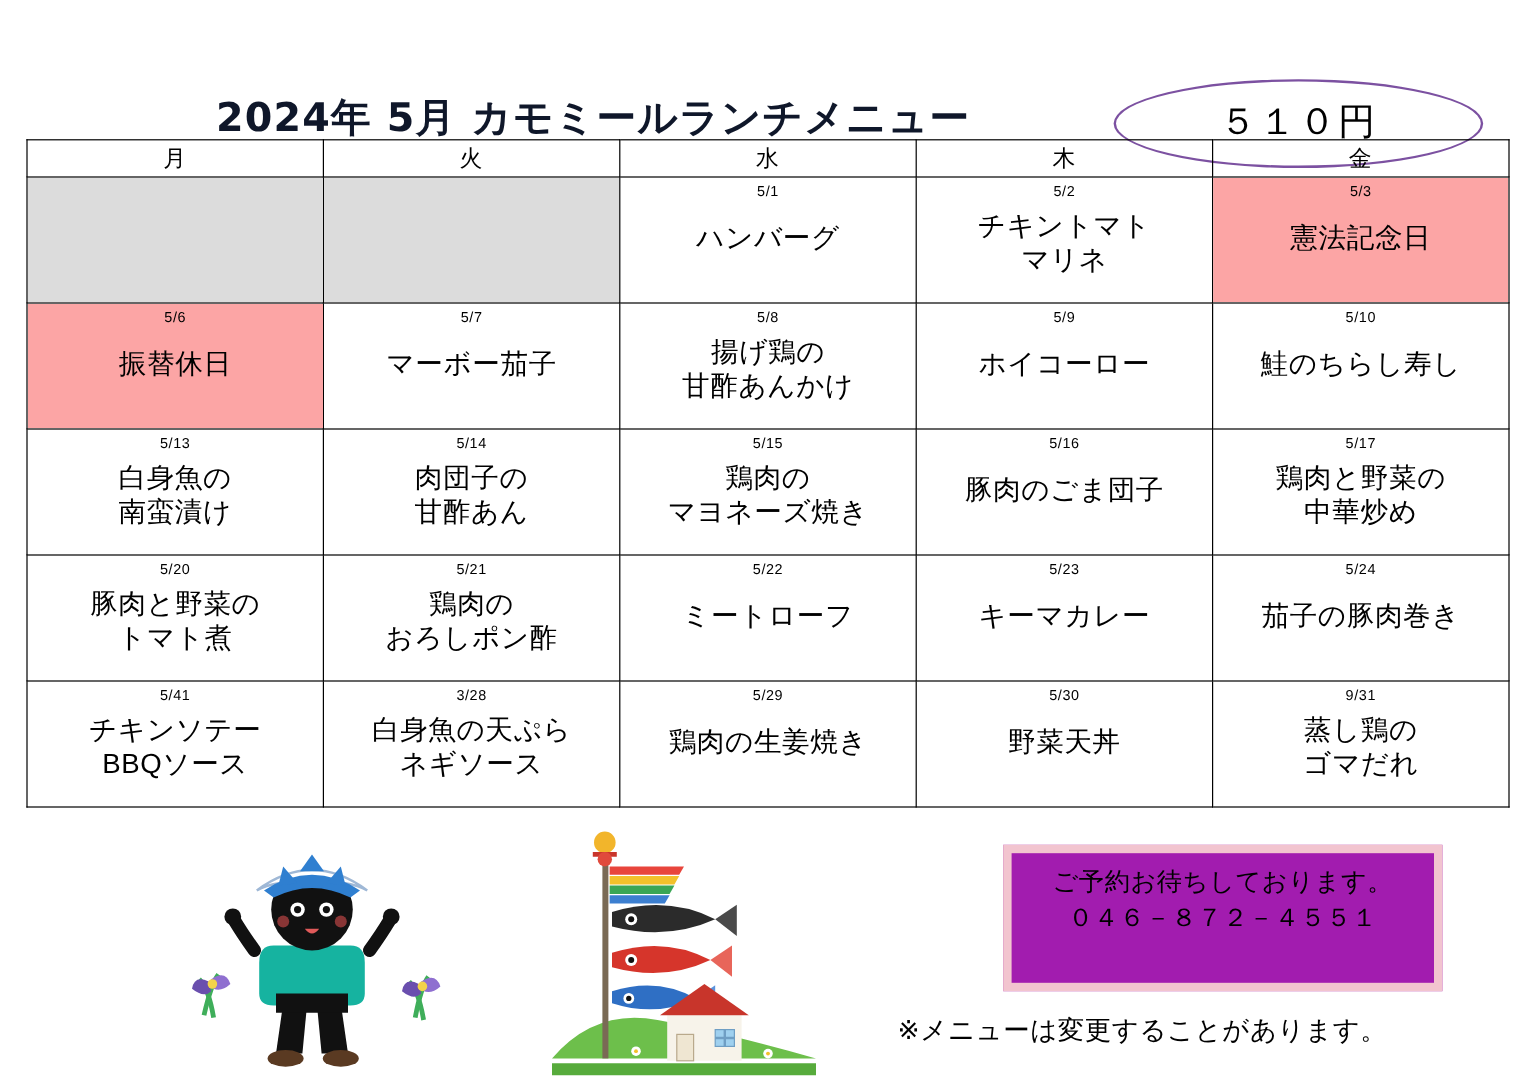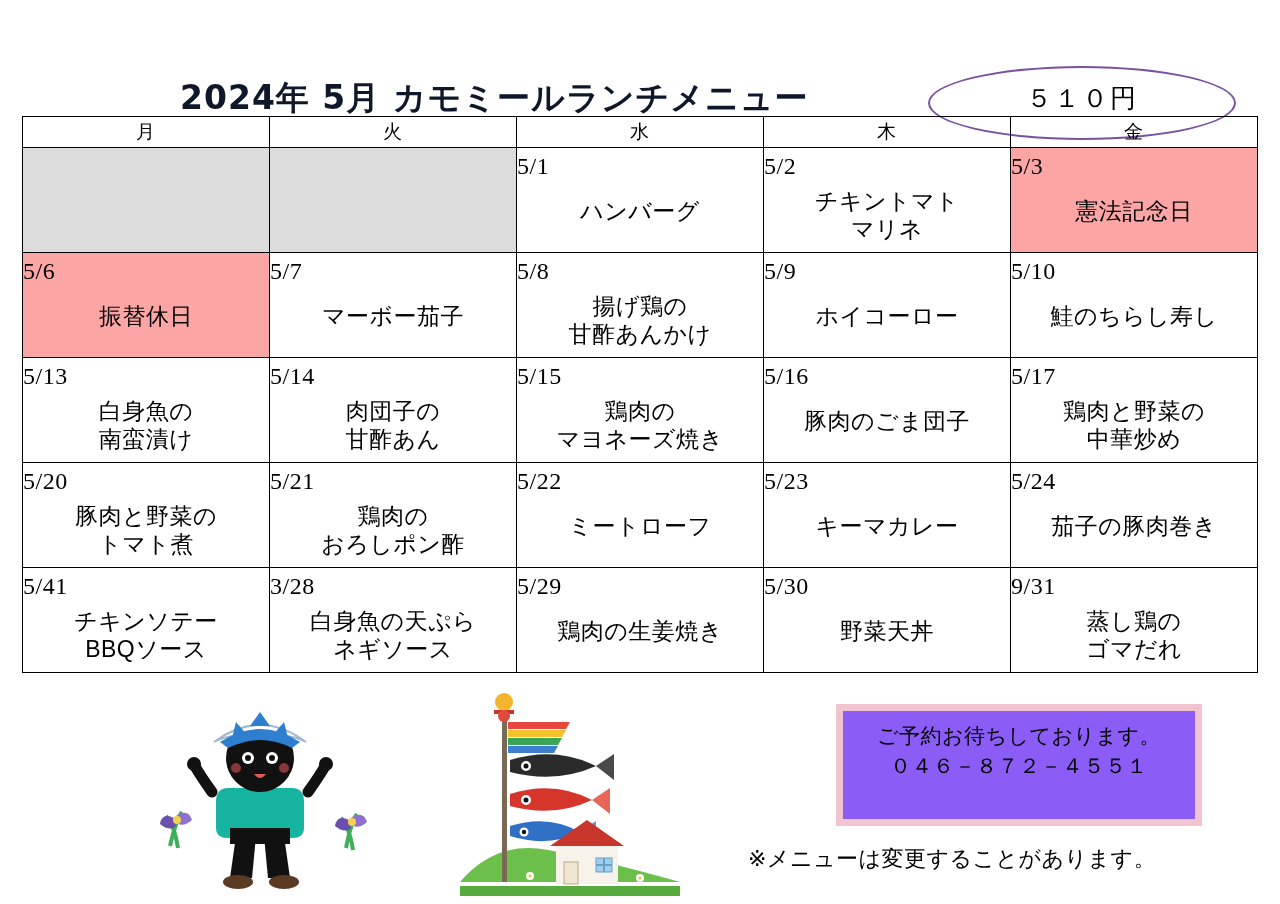--- a/index.html
+++ b/index.html
@@ -44,21 +44,21 @@
     border: 2px solid #7c51a1;
     border-radius: 50%;
     box-sizing: border-box;
   }
   .price-text {
     position: absolute;
     left: 928px;
     top: 47px;
     width: 308px;
     text-align: center;
-    font-size: 26px;
+    font-size: 31px;
     color: #000;
     letter-spacing: 2px;
   }
 
   
   .calendar {
     position: absolute;
     left: 22px;
     top: 116px;
     width: 1236px;
@@ -83,25 +83,25 @@
     position: relative;
   }
   .cell.empty {
     background: #dcdcdc;
   }
   .cell.holiday {
     background: #fca5a5;
   }
   .date {
     display: block;
-    font-size: 24px;
+    text-align: center;
+    font-size: 12px;
     padding-top: 5px;
     letter-spacing: 0.5px;
     line-height: 1.1;
-    font-family: Liberation Serif, serif;
   }
   .menu {
     display: block;
     text-align: center;
     font-size: 23px;
     line-height: 1.22;
     padding-top: 8px;
     letter-spacing: 0.5px;
   }
   .menu.one-line {
@@ -140,21 +140,21 @@
 
   
   .notice-box {
     position: absolute;
     left: 836px;
     top: 18px;
     width: 366px;
     height: 122px;
     border: 7px solid #f2c4cf;
     box-sizing: border-box;
-    background: #8b5cf6;
+    background: #a21caf;
   }
   .notice-line {
     display: block;
     text-align: center;
     font-size: 21px;
     line-height: 1.45;
     letter-spacing: 0.5px;
     color: #000;
   }
   .notice-inner {

